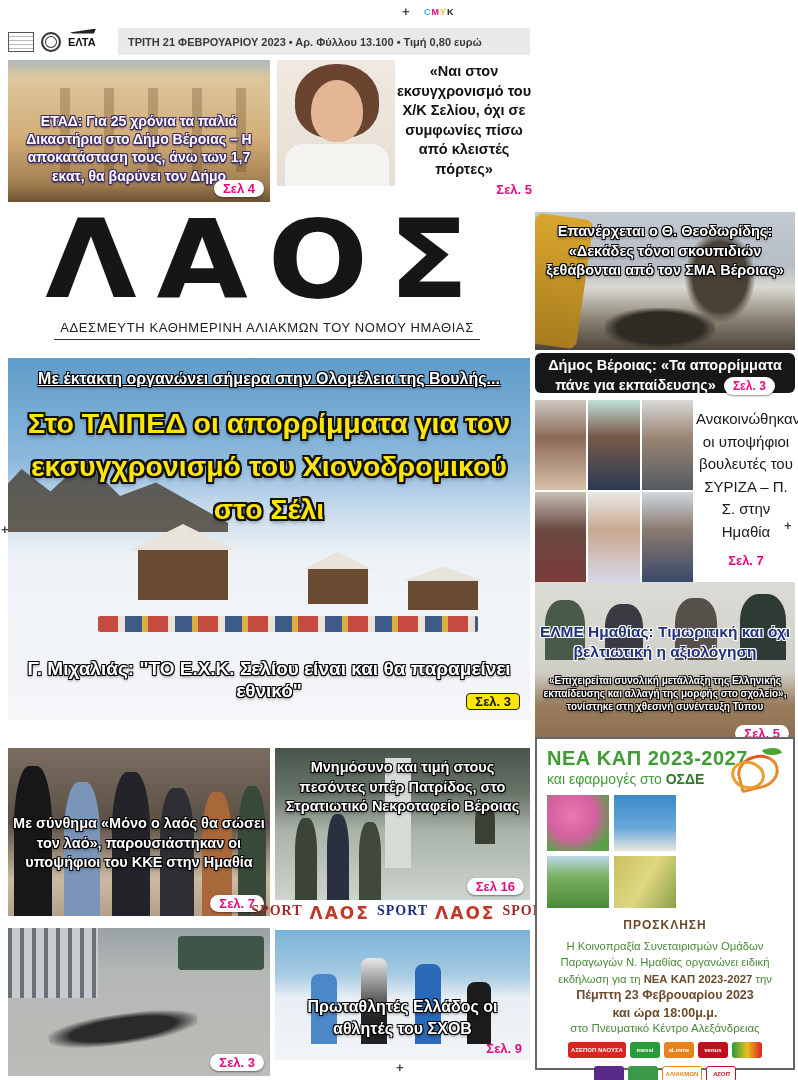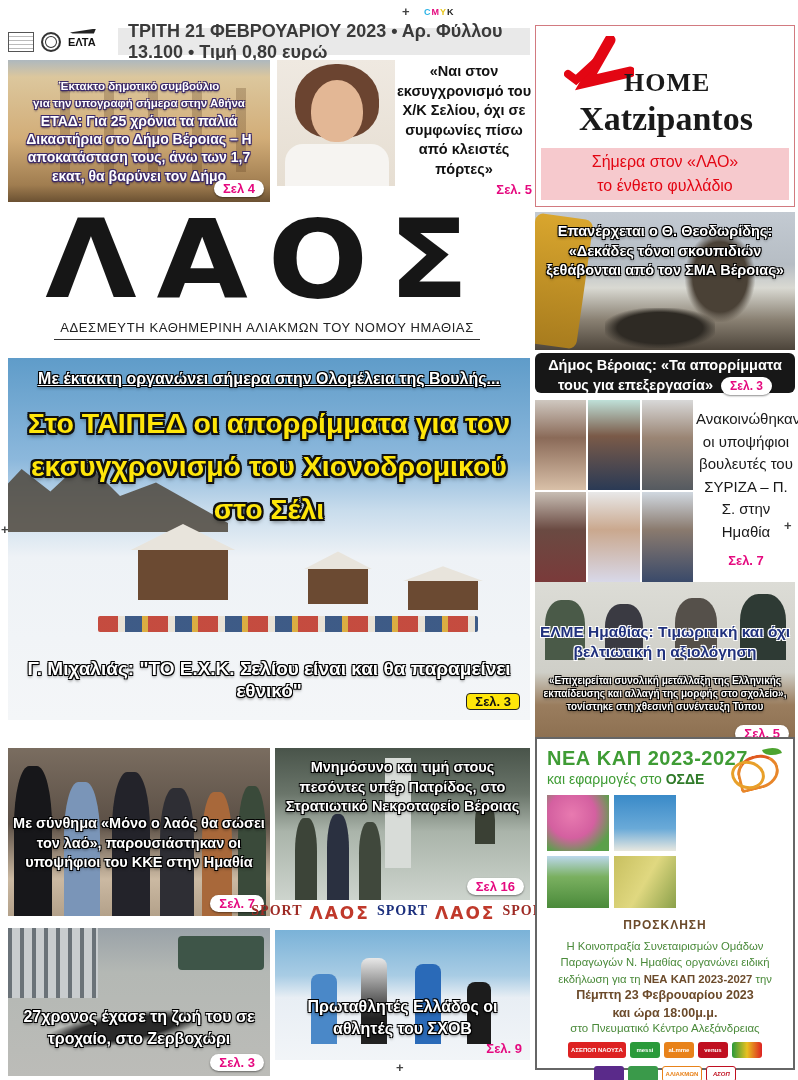--- a/index.html
+++ b/index.html
@@ -7,21 +7,21 @@
   .page { position:relative; width:798px; height:1080px; overflow:hidden; background:#fff; }
   .abs { position:absolute; }
 
   
   .mark { position:absolute; color:#444; font-size:13px; font-weight:bold; }
   .cmyk { position:absolute; font-size:9px; font-weight:bold; letter-spacing:1px; }
   .cmyk .c{color:#2ab3e6}.cmyk .m{color:#e5097f}.cmyk .y{color:#e8c61a}.cmyk .k{color:#222}
 
   
   .header-bar { position:absolute; left:118px; top:28px; width:412px; height:27px; background:#e9e9e9; display:flex; align-items:center; padding-left:10px; }
-  .date-line { font-size:18px; font-weight:bold; color:#3a3a3a; }
+  .date-line { font-size:11px; font-weight:bold; color:#3a3a3a; }
   .logo-row { position:absolute; left:8px; top:28px; width:108px; height:27px; display:flex; align-items:center; gap:7px; }
   .stamp { width:26px; height:20px; border:1px solid #555; background:repeating-linear-gradient(180deg,#fff 0 3px,#bbb 3px 4px); }
   .seal { width:20px; height:20px; border:2px solid #333; border-radius:50%; box-shadow: inset 0 0 0 2px #fff, inset 0 0 0 3px #333; }
   .elta { font-size:11px; font-weight:bold; color:#111; position:relative; }
   .elta:before { content:""; position:absolute; top:-7px; left:2px; width:26px; height:5px; background:#222; clip-path:polygon(0 80%,100% 0,92% 100%,10% 100%); }
 
   
   .photo { position:absolute; overflow:hidden; }
   .ph-shape { position:absolute; }
 
@@ -175,58 +175,48 @@
     <div class="stamp"></div>
     <div class="seal"></div>
     <div class="elta">ΕΛΤΑ</div>
   </div>
   <div class="header-bar">
     <span class="date-line">ΤΡΙΤΗ 21 ΦΕΒΡΟΥΑΡΙΟΥ 2023 • Αρ. Φύλλου 13.100 • Τιμή 0,80 ευρώ</span>
   </div>
 
   <div class="photo etad-photo">
     <div class="ph-shape etad-windows"></div>
-    <div class="etad-kicker ol-p"><span>Έκτακτο δημοτικό συμβούλιο</span><br><span>για την υπογραφή σήμερα στην Αθήνα</span></div>
     <div class="etad-head ol-p">ΕΤΑΔ: Για 25 χρόνια τα παλιά Δικαστήρια στο Δήμο Βέροιας – Η αποκατάσταση τους, άνω των 1,7 εκατ, θα βαρύνει τον Δήμο</div>
     <span class="badge etad-badge">Σελ 4</span>
   </div>
 
   <div class="photo portrait">
     <div class="ph-shape hair"></div>
     <div class="ph-shape face"></div>
     <div class="ph-shape shirt"></div>
   </div>
   <div class="abs quote-block">
     <div class="quote-head">«Ναι στον εκσυγχρονισμό του Χ/Κ Σελίου, όχι σε συμφωνίες πίσω από κλειστές πόρτες»</div>
     <span class="pagel quote-page">Σελ. 5</span>
   </div>
 
-  <div class="abs home-ad">
-    <svg class="home-logo" viewBox="0 0 70 78">
-      <path d="M46 4 L22 46 L66 36" stroke="#e30613" stroke-width="11" fill="none" stroke-linecap="round"></path>
-      <path d="M36 22 L12 44 L4 38" stroke="#e30613" stroke-width="8" fill="none" stroke-linecap="round"></path>
-    </svg>
-    <div class="home-brand1">HOME</div>
-    <div class="home-brand2">Xatzipantos</div>
-    <div class="home-strip"><span>Σήμερα στον «ΛΑΟ»</span><br><span>το ένθετο φυλλάδιο</span></div>
-  </div>
 
   <div class="abs masthead">
     <div class="mast-title">ΛΑΟΣ</div>
     <span class="mast-sub">ΑΔΕΣΜΕΥΤΗ ΚΑΘΗΜΕΡΙΝΗ ΑΛΙΑΚΜΩΝ ΤΟΥ ΝΟΜΟΥ ΗΜΑΘΙΑΣ</span>
   </div>
 
   <div class="photo sma-photo">
     <div class="ph-shape sma-arm"></div>
     <div class="ph-shape sma-debris"></div>
     <div class="ph-shape sma-pile"></div>
     <div class="sma-head ol-b">Επανέρχεται ο Θ. Θεοδωρίδης: «Δεκάδες τόνοι σκουπιδιών ξεθάβονται από τον ΣΜΑ Βέροιας»</div>
   </div>
   <div class="abs sma-bar">
-    <span>Δήμος Βέροιας: «Τα απορρίμματα τους για επεξεργασία»</span>
+    <span>Δήμος Βέροιας: «Τα απορρίμματα πάνε για εκπαίδευσης»</span>
     <span class="badge">Σελ. 3</span>
   </div>
 
   <div class="photo main-photo">
     <div class="ph-shape ridge"></div>
     <div class="ph-shape lodge" style="left:130px;top:190px;width:90px;height:52px"></div>
     <div class="ph-shape lodge" style="left:300px;top:210px;width:60px;height:36px"></div>
     <div class="ph-shape lodge" style="left:400px;top:222px;width:70px;height:30px"></div>
     <div class="ph-shape ski-strip"></div>
     <div class="main-kicker ol-b">Με έκτακτη οργανώνει σήμερα στην Ολομέλεια της Βουλής...</div>
@@ -284,21 +274,20 @@
     <span class="sp-laos">ΛΑΟΣ</span>
     <span class="sp sp-blue">SPORT</span>
     <span class="sp-laos">ΛΑΟΣ</span>
     <span class="sp sp-red">SPORT</span>
   </div>
 
   <div class="photo acc-photo">
     <div class="ph-shape acc-fence"></div>
     <div class="ph-shape acc-truck"></div>
     <div class="ph-shape acc-moto"></div>
-    <div class="acc-head ol-b">27χρονος έχασε τη ζωή του σε τροχαίο, στο Ζερβοχώρι</div>
     <span class="badge acc-badge">Σελ. 3</span>
   </div>
 
   <div class="photo ath-photo">
     <div class="ph-shape a1"></div>
     <div class="ph-shape a2"></div>
     <div class="ph-shape a3"></div>
     <div class="ph-shape a4"></div>
     <div class="ath-head ol-b">Πρωταθλητές Ελλάδος οι αθλητές του ΣΧΟΒ</div>
     <span class="pagel ath-page">Σελ. 9</span>

